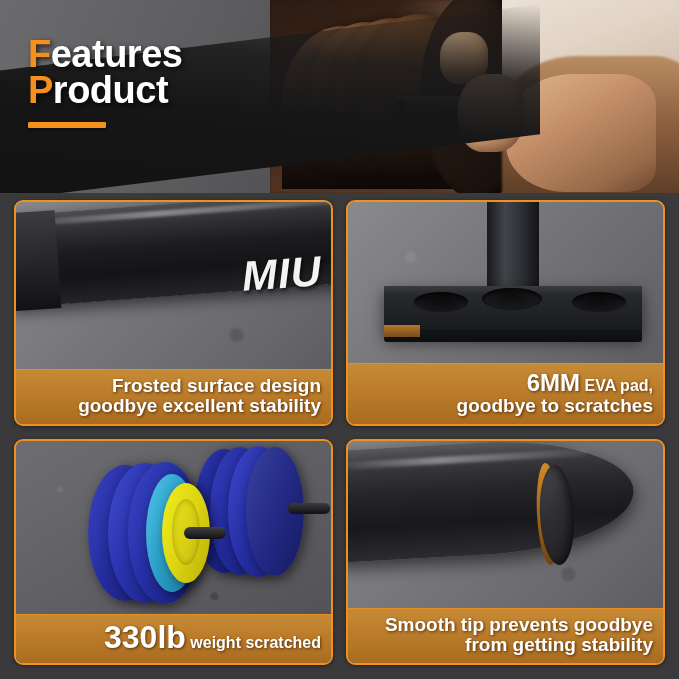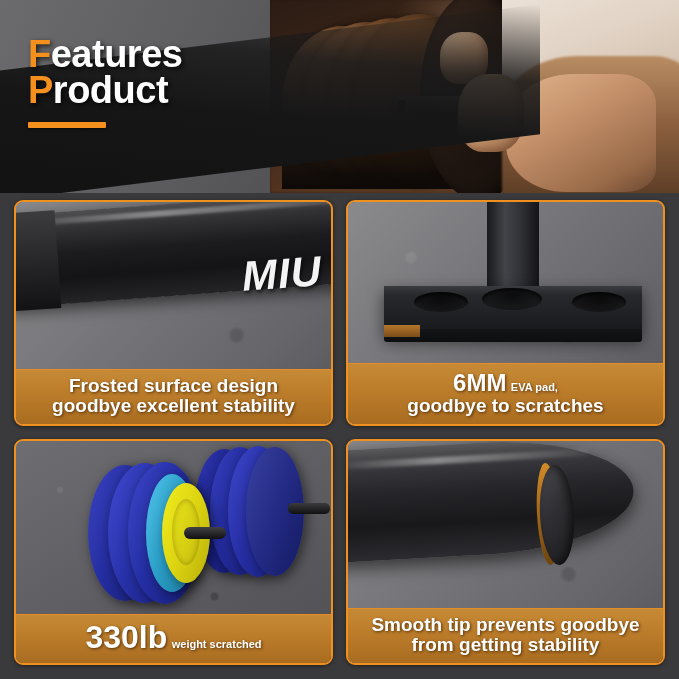--- a/index.html
+++ b/index.html
@@ -334,28 +334,28 @@
     transform:rotate(-3deg);
     box-shadow:inset -4px 0 10px rgba(0,0,0,.6);
   }
 
   
   .caption{
     position:absolute; left:0; right:0; bottom:0;
     background:linear-gradient(to bottom,#c68a36 0%,#bb7c2a 45%,#a96c20 100%);
     border-top:1px solid rgba(245,150,40,.8);
     padding:6px 10px 8px;
-    text-align:center;
+    text-align:right;
     color:#ffffff;
     font-weight:bold;
     line-height:1.06;
     text-shadow:1px 1px 3px rgba(60,30,0,.8);
   }
   .cap-lg{ font-size:19px; }
-  .cap-sm{ font-size:11px; }
+  .cap-sm{ font-size:16px; }
   .cap-line{ display:block; white-space:nowrap; }
 </style>
 </head>
 <body>
 
 <div id="page">
 
   <div class="hero">
     <div class="hero-wall"></div>
 

